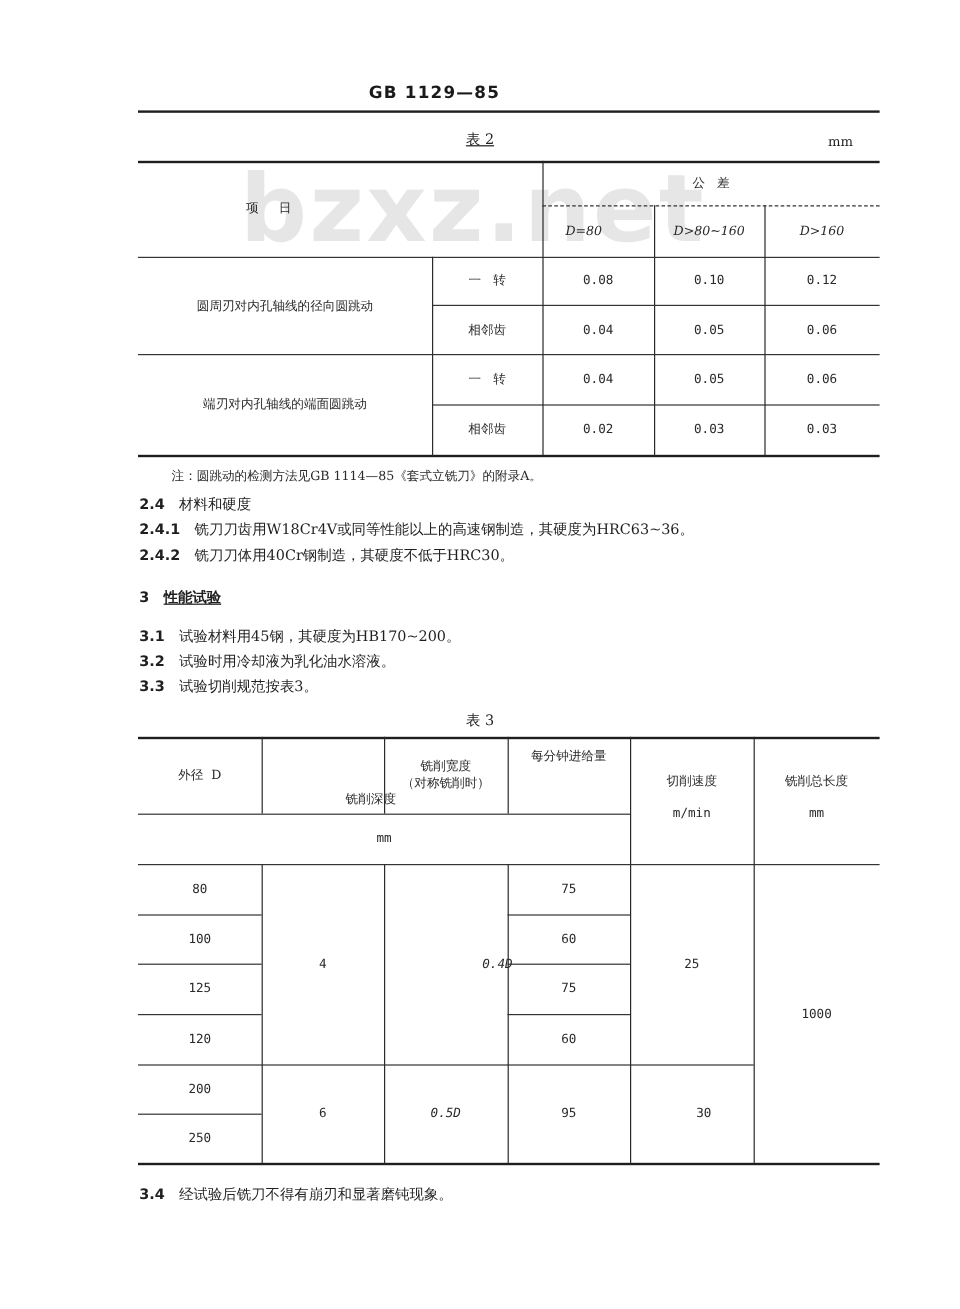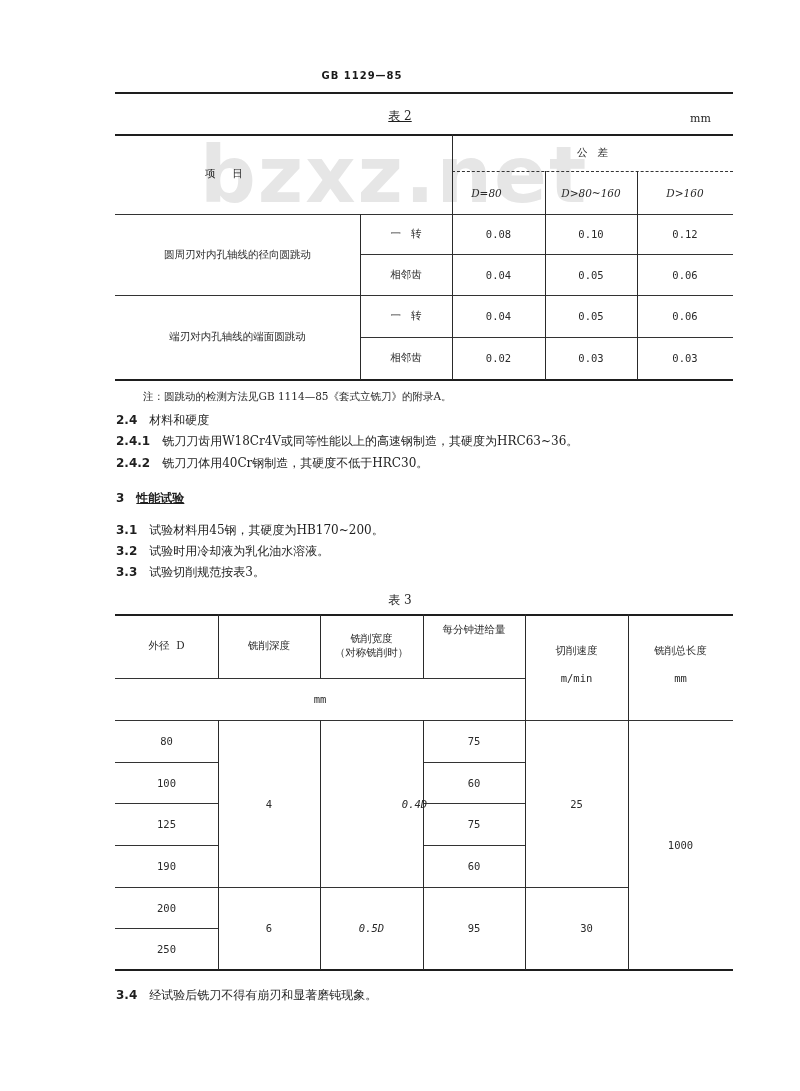--- a/index.html
+++ b/index.html
@@ -1,20 +1,20 @@
 <!DOCTYPE html>
 <html><head>
 <meta charset="utf-8">
 <style>
   html, body { margin: 0; padding: 0; background: #ffffff; }
   body { width: 800px; height: 1091px; position: relative; overflow: hidden;
          font-family: "DejaVu Serif", serif; color: #222; }
   .abs { position: absolute; }
   .hdr { left: 0; width: 724px; top: 70px; text-align: center; font-family: "DejaVu Sans", sans-serif;
-         font-weight: bold; font-size: 10px; letter-spacing: 1px; color: #1a1a1a; }
+         font-weight: bold; font-size: 14px; letter-spacing: 1px; color: #1a1a1a; }
   .rule { height: 0; border-top: 2px solid #1e1e1e; }
   .thin { border-top: 1px solid #333; }
   .vline { width: 0; border-left: 1px solid #2a2a2a; }
   .cell { display: flex; align-items: center; justify-content: center; text-align: center;
           font-size: 10.5px; color: #2a2a2a; }
   .num { font-family: "DejaVu Sans Mono", monospace; font-size: 10.5px; }
   .ital { font-style: italic; }
   .watermark { left: 200px; top: 130px; font-family: "DejaVu Sans", sans-serif; font-weight: bold;
                font-size: 78px; color: #e6e6e6; letter-spacing: 2px; z-index: 0; }
   .caption { font-size: 12px; color: #1f1f1f; }
@@ -107,40 +107,40 @@
   <div class="abs vline" style="left:218px; top:614px; height:64px;"></div>
   <div class="abs vline" style="left:218px; top:720px; height:250px;"></div>
   <div class="abs vline" style="left:320px; top:614px; height:64px;"></div>
   <div class="abs vline" style="left:320px; top:720px; height:250px;"></div>
   <div class="abs vline" style="left:423px; top:614px; height:64px;"></div>
   <div class="abs vline" style="left:423px; top:720px; height:250px;"></div>
   <div class="abs vline" style="left:525px; top:614px; height:356px;"></div>
   <div class="abs vline" style="left:628px; top:614px; height:356px;"></div>
 
   <div class="abs cell" style="left:115px; top:614px; width:103px; height:64px; white-space:pre;">外径  D</div>
-  <div class="abs cell" style="left:218px; top:614px; width:102px; height:64px;">铣削深度</div>
+  <div class="abs cell" style="left:218px; top:634px; width:102px; height:64px;padding-left:40px;">铣削深度</div>
   <div class="abs cell" style="left:320px; top:614px; width:103px; height:64px; flex-direction:column;">
     <span>铣削宽度</span>
     <span>（对称铣削时）</span>
   </div>
   <div class="abs cell" style="left:423px; top:598px; width:102px; height:64px;">每分钟进给量</div>
   <div class="abs cell" style="left:525px; top:614px; width:103px; height:106px; flex-direction:column; justify-content:flex-start; padding-top:30px; box-sizing:border-box;">
     <span>切削速度</span>
     <span class="num" style="margin-top:14px;">m/min</span>
   </div>
   <div class="abs cell" style="left:628px; top:614px; width:105px; height:106px; flex-direction:column; justify-content:flex-start; padding-top:30px; box-sizing:border-box;">
     <span>铣削总长度</span>
     <span class="num" style="margin-top:14px;">mm</span>
   </div>
   <div class="abs cell num" style="left:115px; top:678px; width:410px; height:42px;">mm</div>
 
   <div class="abs cell num" style="left:115px; top:720px; width:103px; height:42px;">80</div>
   <div class="abs cell num" style="left:115px; top:762px; width:103px; height:41px;">100</div>
   <div class="abs cell num" style="left:115px; top:803px; width:103px; height:42px;">125</div>
-  <div class="abs cell num" style="left:115px; top:845px; width:103px; height:42px;">190</div>
+  <div class="abs cell num" style="left:115px; top:845px; width:103px; height:42px;">120</div>
   <div class="abs cell num" style="left:115px; top:887px; width:103px; height:41px;">200</div>
   <div class="abs cell num" style="left:115px; top:928px; width:103px; height:41px;">250</div>
 
   <div class="abs cell num" style="left:218px; top:720px; width:102px; height:167px;">4</div>
   <div class="abs cell num" style="left:218px; top:887px; width:102px; height:82px;">6</div>
 
   <div class="abs cell num ital" style="left:320px; top:720px; width:103px; height:167px;margin-left:43px;">0.4D</div>
   <div class="abs cell num ital" style="left:320px; top:887px; width:103px; height:82px;">0.5D</div>
 
   <div class="abs cell num" style="left:423px; top:720px; width:102px; height:42px;">75</div>

